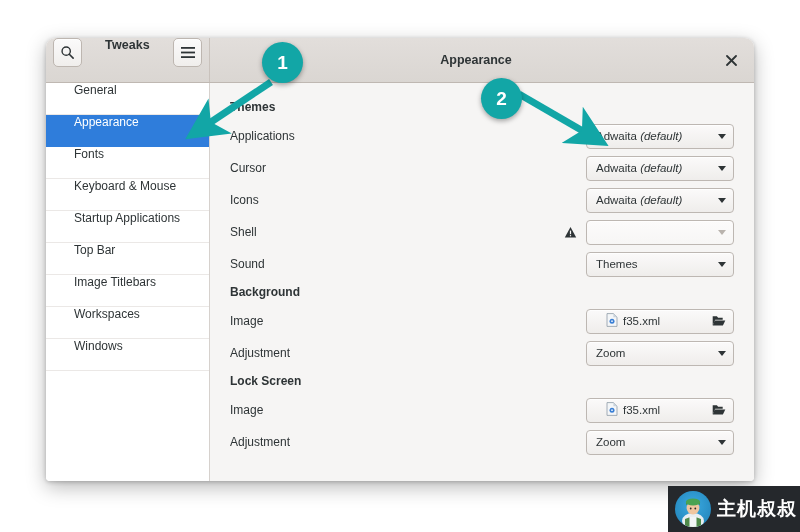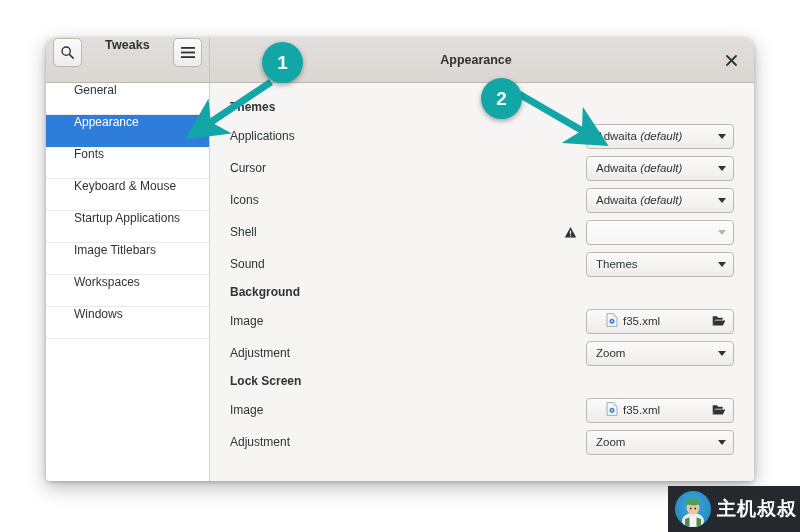--- a/index.html
+++ b/index.html
@@ -328,20 +328,23 @@
         <div class="side-item">
           <span>Fonts</span>
         </div>
         <div class="side-item">
           <span>Keyboard &amp; Mouse</span>
         </div>
         <div class="side-item">
           <span>Startup Applications</span>
         </div>
         <div class="side-item">
+          <span>Top Bar</span>
+        </div>
+        <div class="side-item">
           <span>Image Titlebars</span>
         </div>
         <div class="side-item">
           <span>Workspaces</span>
         </div>
         <div class="side-item">
           <span>Windows</span>
         </div>
       </div>
     <div class="main" id="main-panel">

